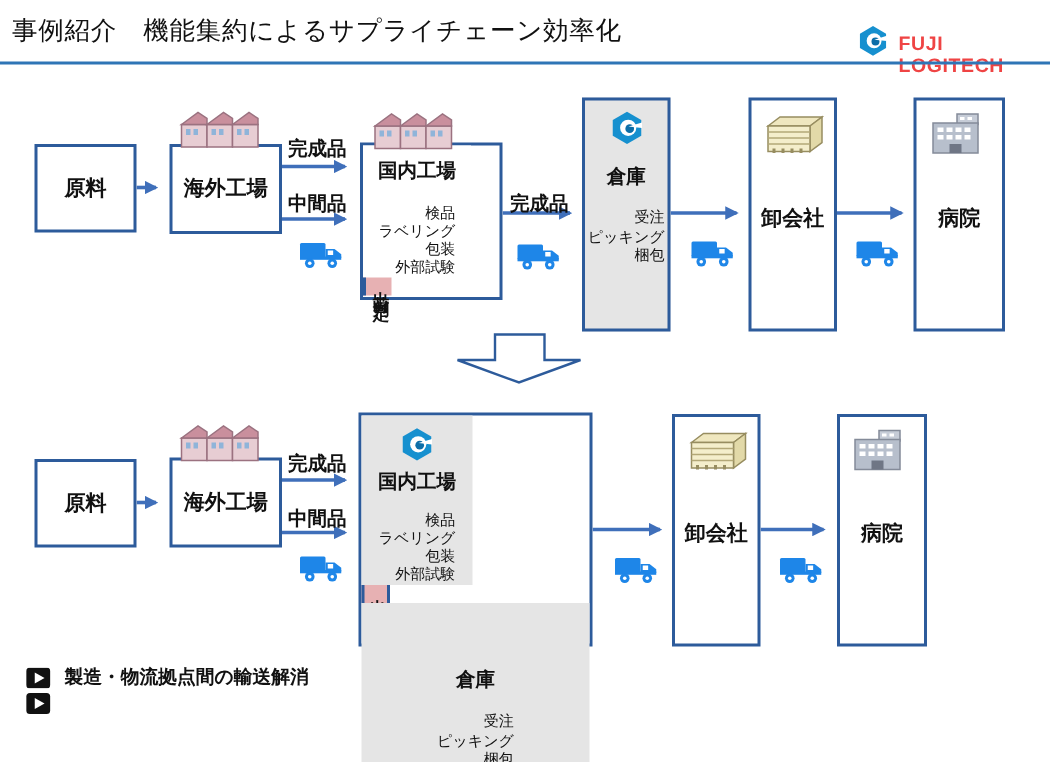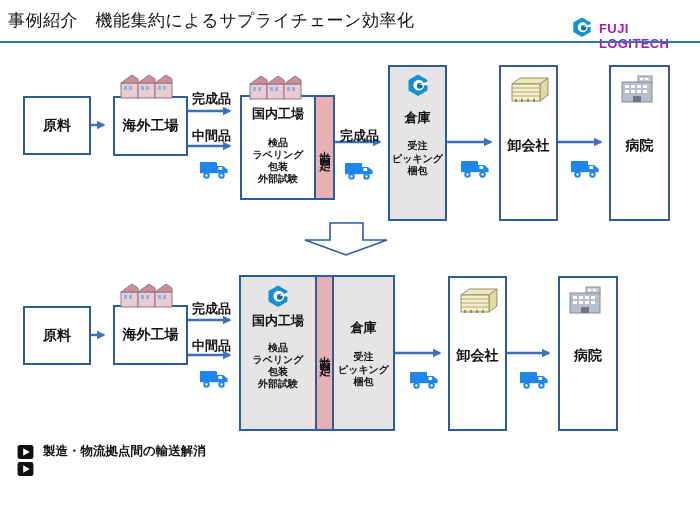--- a/index.html
+++ b/index.html
@@ -4,34 +4,34 @@
 <style>
   html,body{margin:0;padding:0;}
   body{
     width:700px;height:508px;position:relative;background:#ffffff;
     font-family:"Liberation Sans","DejaVu Sans",sans-serif;color:#111;
     overflow:hidden;
   }
   .abs{position:absolute;}
   
   .title{font-size:17px;font-weight:normal;letter-spacing:0.5px;}
-  .brand-text{font-size:13px;font-weight:bold;letter-spacing:0.4px;color:#a21caf;}
+  .brand-text{font-size:13px;font-weight:bold;letter-spacing:0.4px;color:#ef4444;}
   .header-line{height:2px;background:#2e75b6;width:700px;left:0;top:41px;}
   
   .box{
     border:2px solid #2d5b9b;background:#fff;box-sizing:border-box;z-index:2;
     display:flex;align-items:center;justify-content:center;
   }
   .box-label{font-size:14px;font-weight:bold;white-space:nowrap;}
   .fill-blue{background:#e5e5e5;}
   .fill-pink{background:#e7b1b3;}
   .tall{flex-direction:column;justify-content:flex-start;}
-  .tasks{font-size:10px;font-weight:bold;text-align:center;line-height:12px;white-space:nowrap;}
+  .tasks{font-size:10px;font-weight:normal;text-align:right;line-height:12px;white-space:nowrap;}
   .tasks div{margin:0;}
-  .combo{display:flex;padding:0;align-items:stretch;justify-content:flex-start;}
+  .combo{display:flex;padding:0;align-items:stretch;justify-content:flex-start;flex-direction:column;}
   .combo > .cell{box-sizing:border-box;display:flex;flex-direction:column;align-items:center;}
   .strip{
     width:19px;border-left:2px solid #2d5b9b;border-right:2px solid #2d5b9b;
     display:flex;align-items:center;justify-content:center;
   }
   .vtext{
     writing-mode:vertical-rl;text-orientation:upright;
     font-size:11px;font-weight:bold;letter-spacing:3px;white-space:nowrap;
   }
   .flow-label{font-size:13px;font-weight:bold;z-index:2;white-space:nowrap;}

